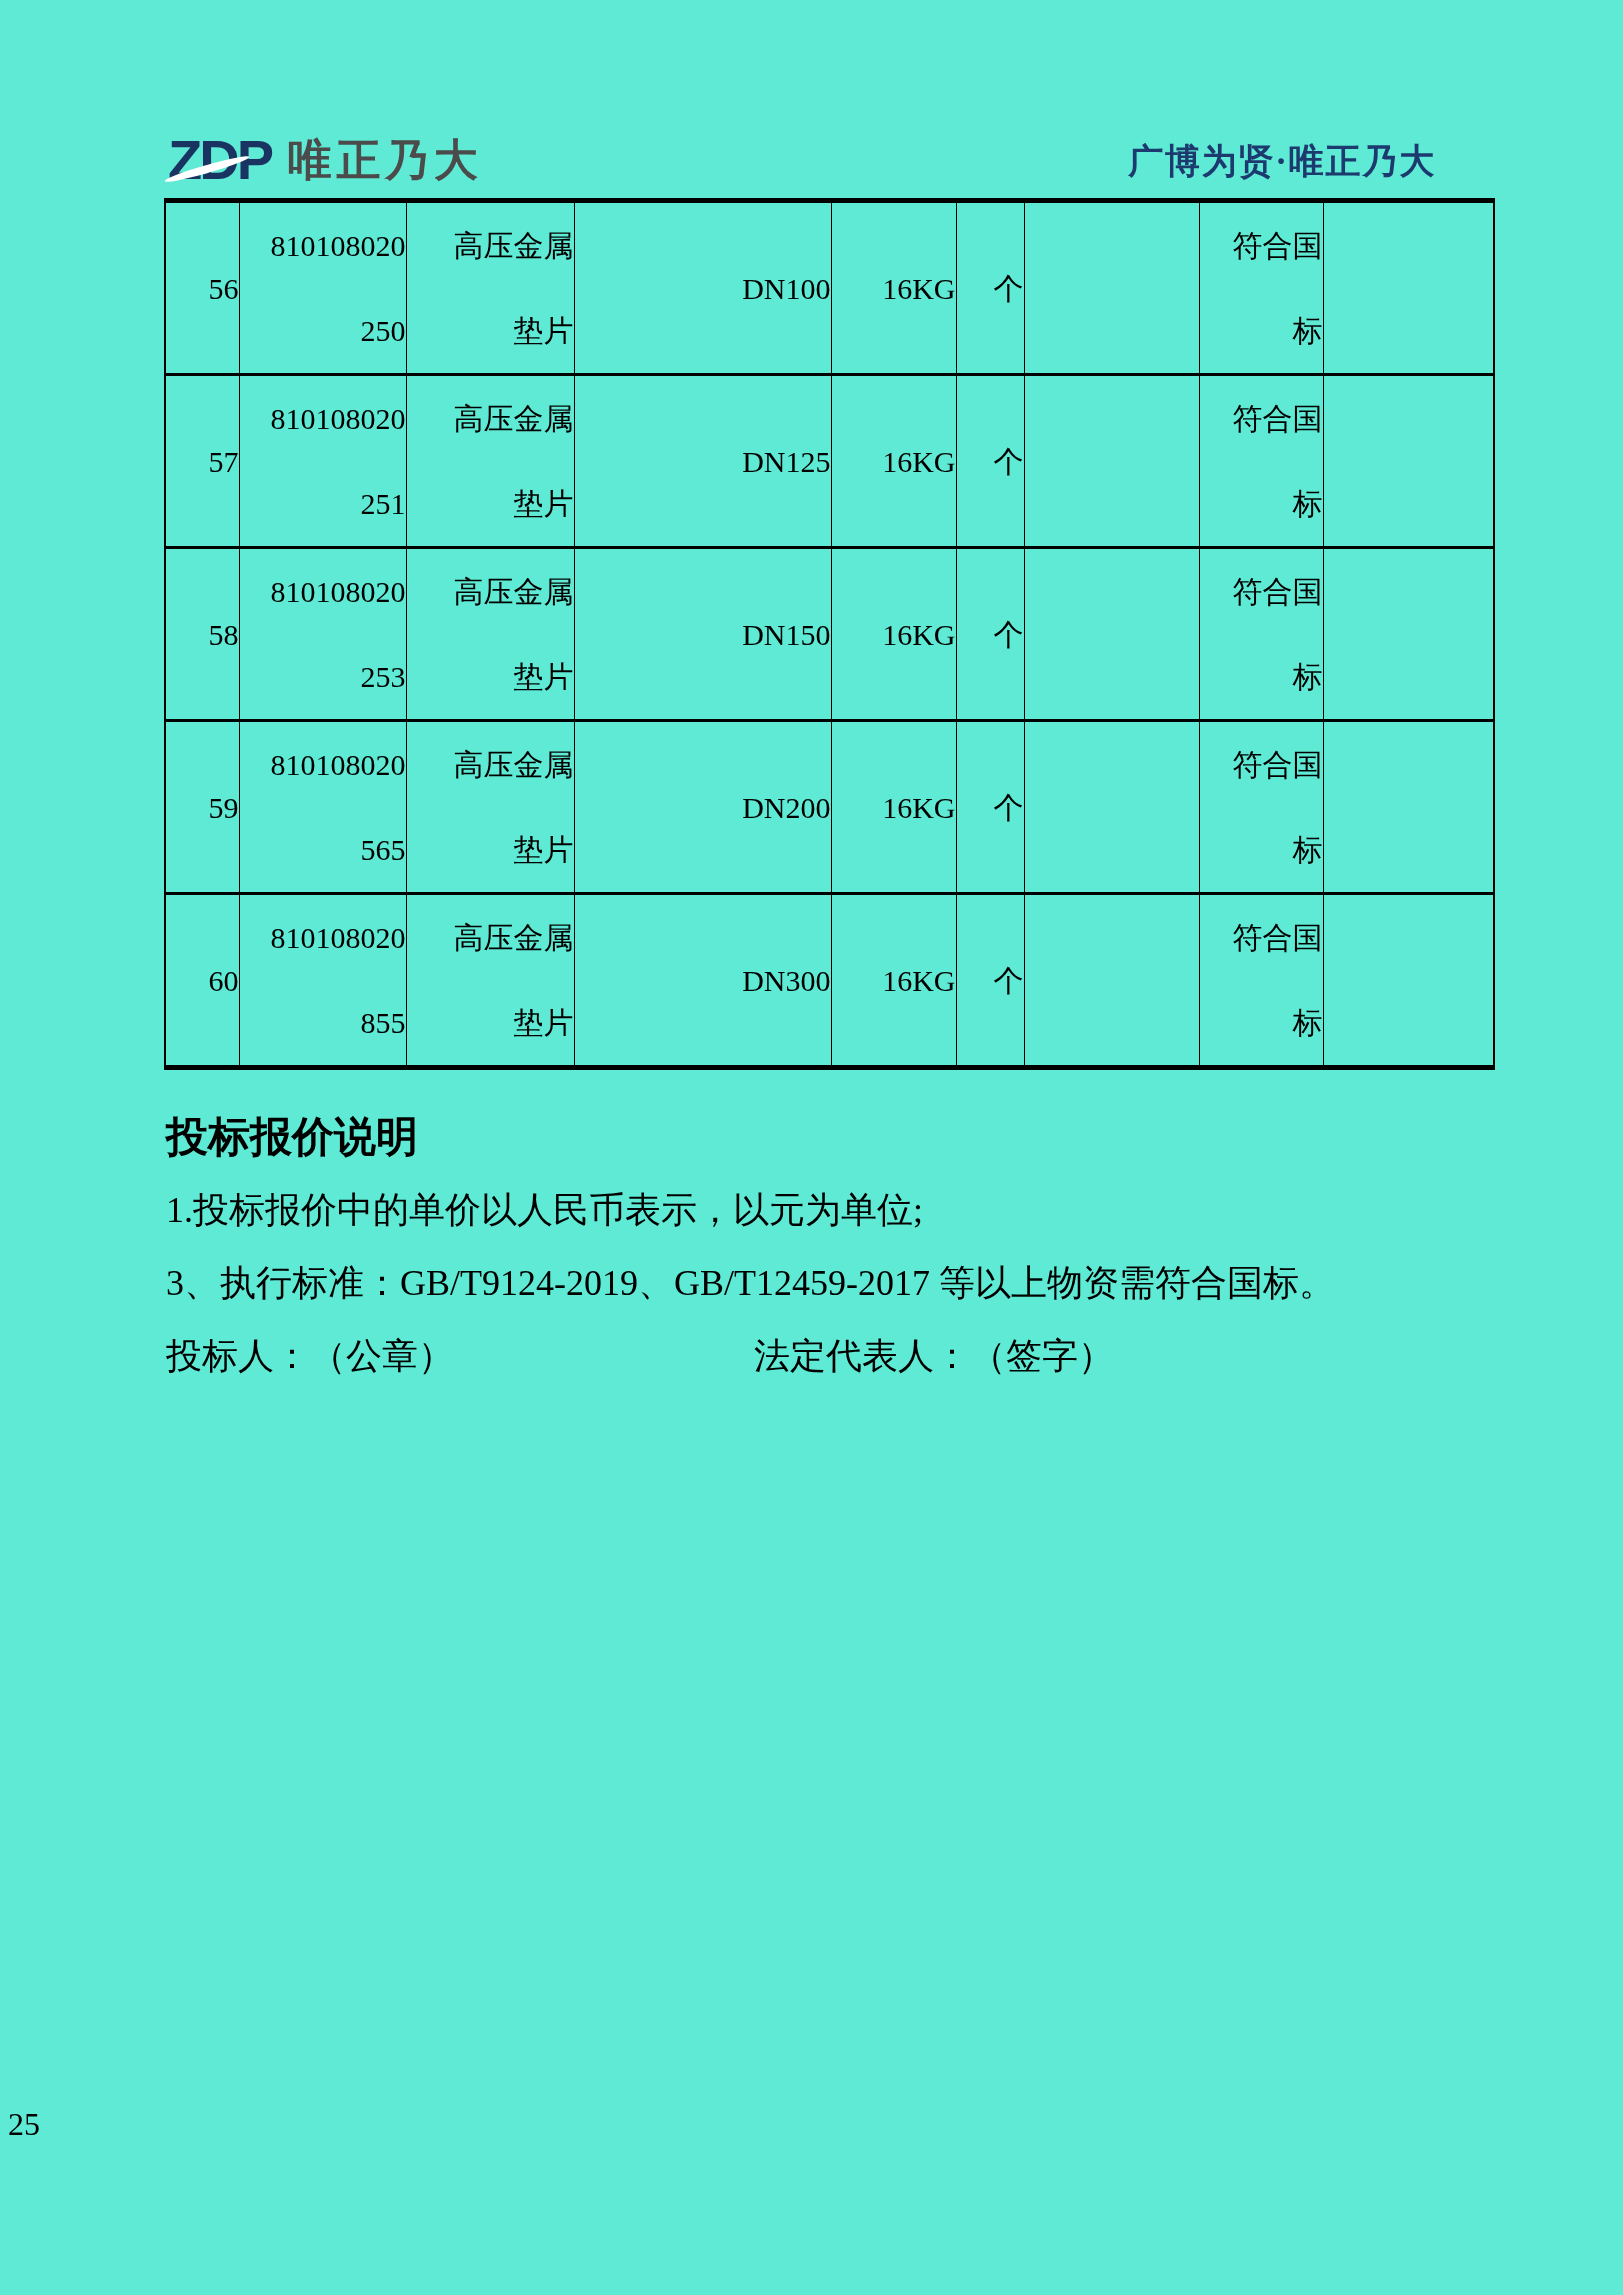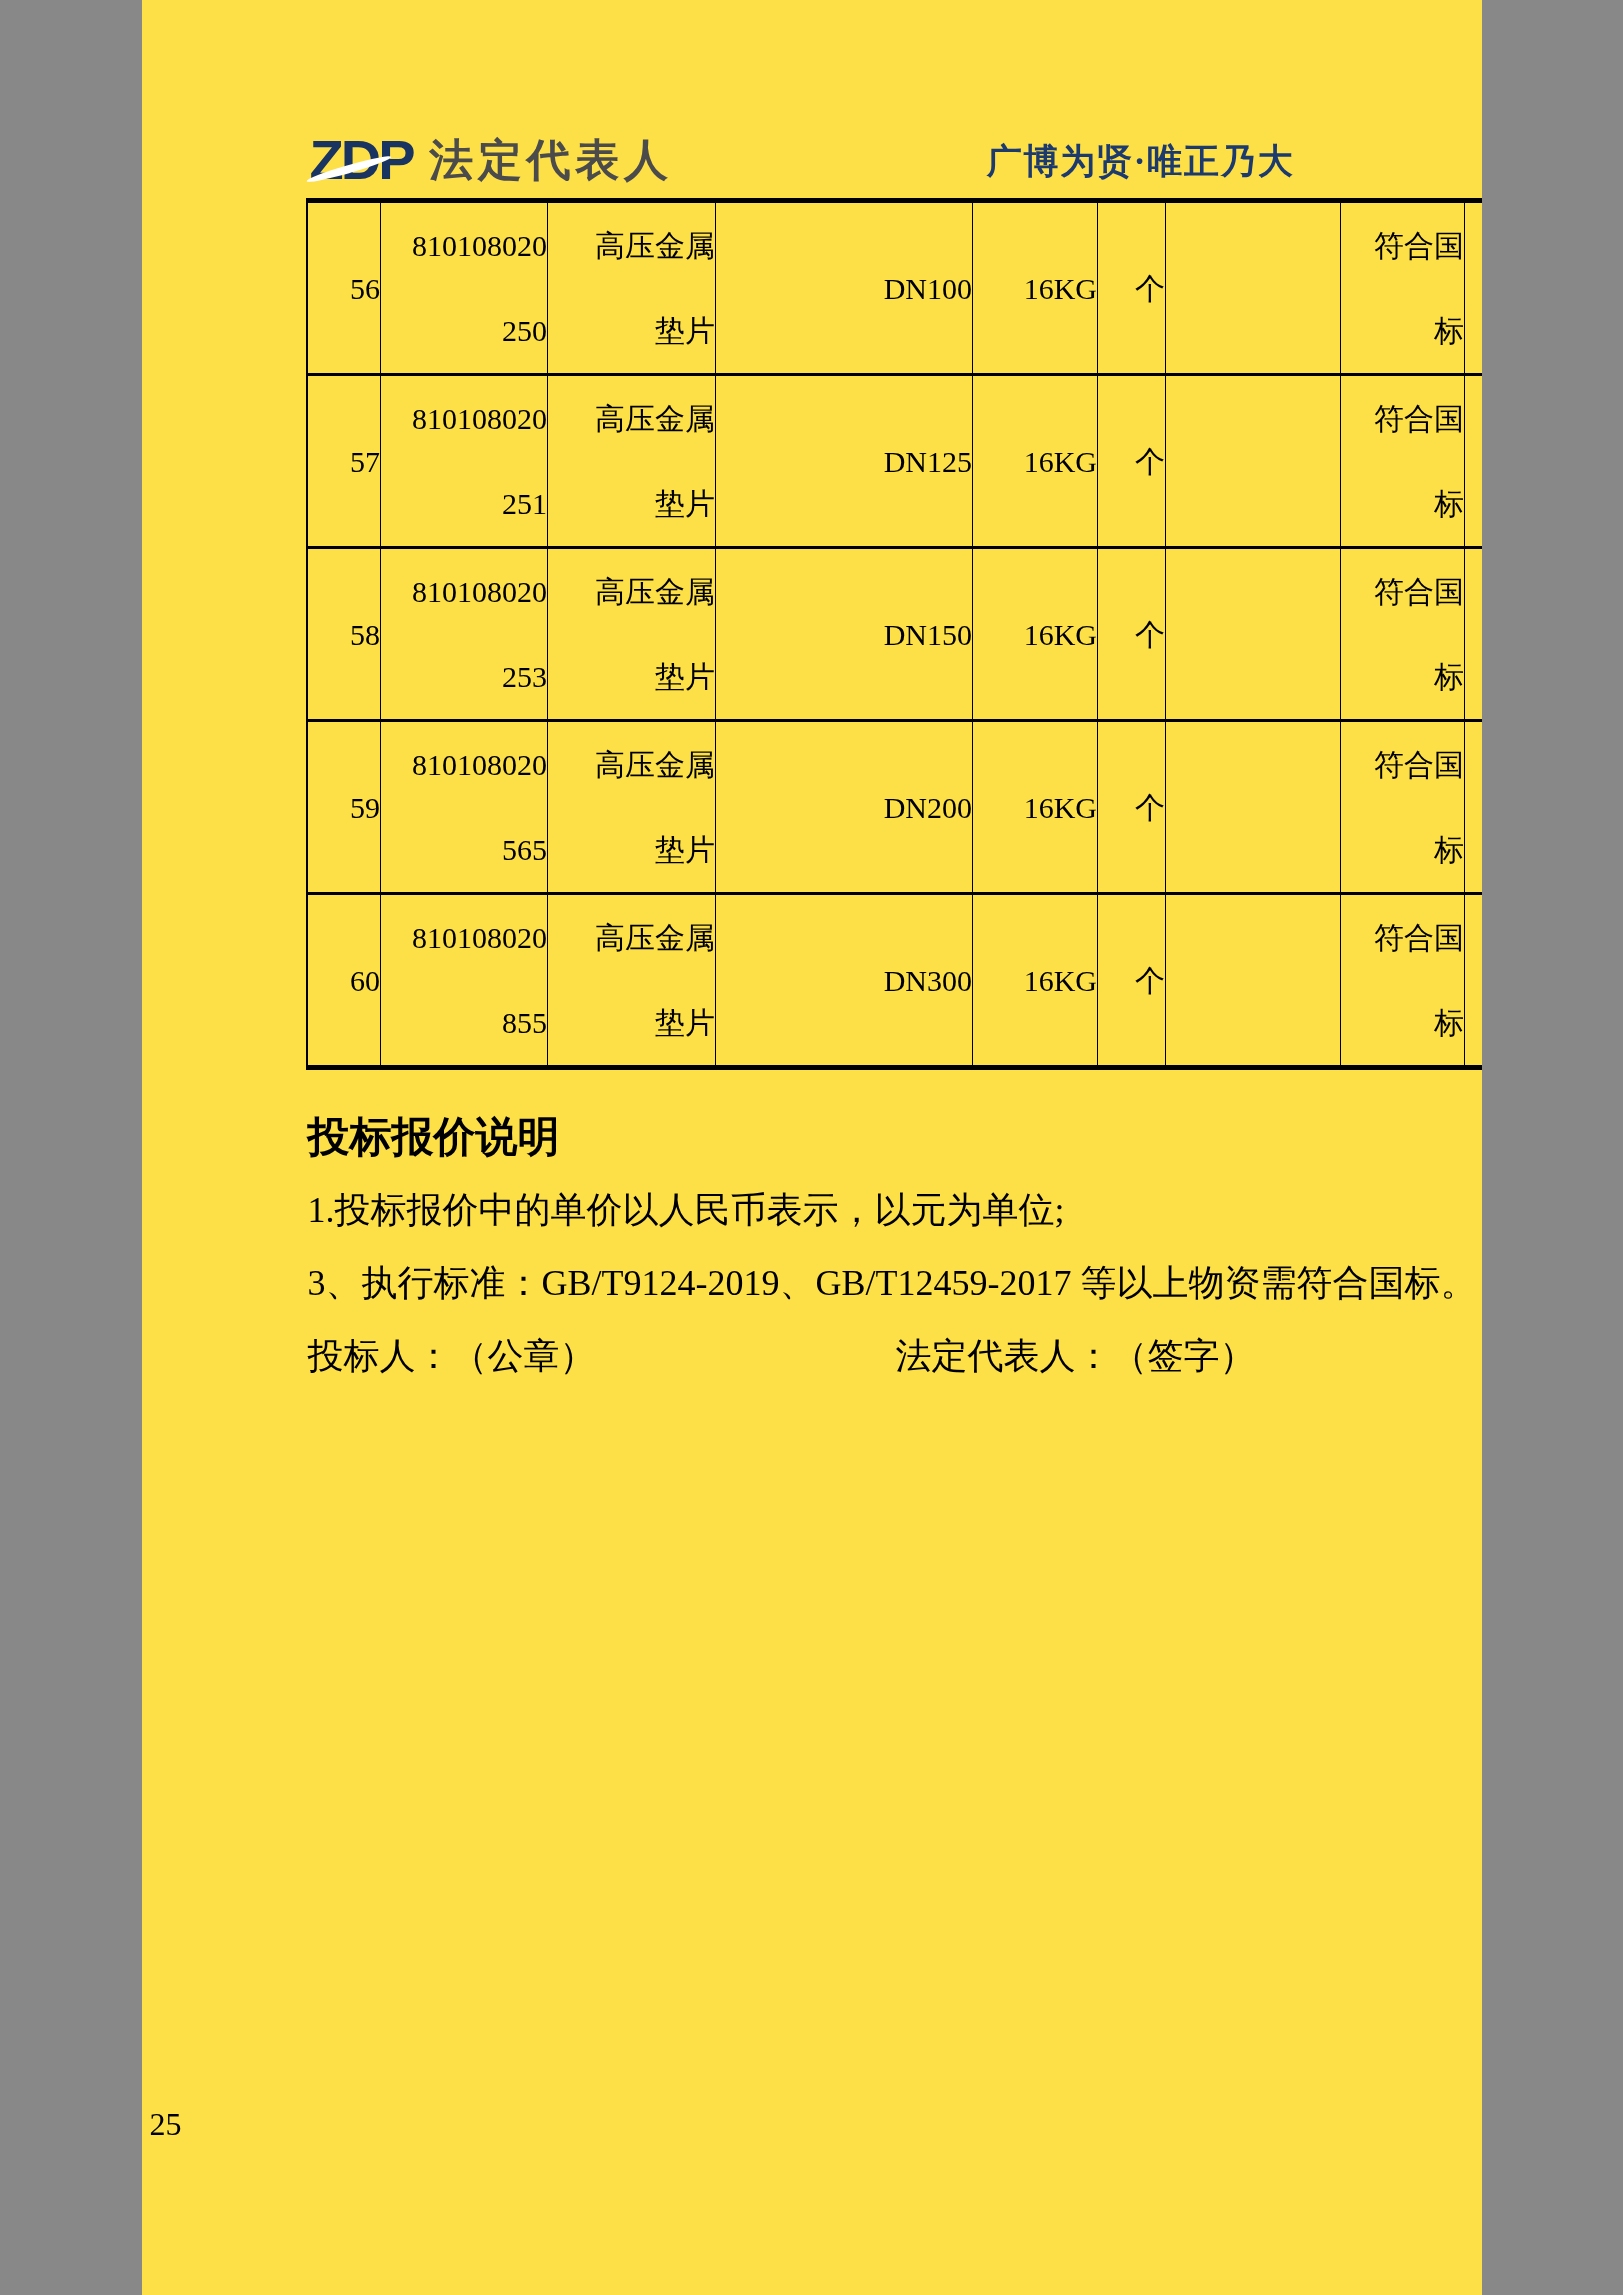--- a/index.html
+++ b/index.html
@@ -1,17 +1,17 @@
 <!DOCTYPE html>
 <html style="font-size:9.4px"><head>
 <meta charset="utf-8">
 <style>
   html,body { margin:0; padding:0; background:#888; }
   .page {
-    position:relative; width:1340px; height:2295px; background:#fde047;
+    position:relative; width:1623px; height:2295px; background:#5eead4;
     font-family:"Liberation Serif","DejaVu Serif",serif; color:#000;
     margin:0 auto; overflow:hidden;
   }
 
   
   .header-logo { position:absolute; left:168px; top:132px; display:flex; align-items:center; gap:16.4px; }
   .logo-zdp {
     position:relative; font-family:"Liberation Sans","DejaVu Sans",sans-serif;
     font-weight:900; font-size:56px; line-height:1; letter-spacing:-2.9px;
   }
@@ -60,21 +60,21 @@
 </head>
 <body>
 
 <div class="page">
 
   <div class="header-logo">
     <div class="logo-zdp" style="color: rgb(26, 52, 98);">
       <span>ZDP</span>
       <span class="logo-swoosh"></span>
     </div>
-    <div class="logo-company" style="color: rgb(75, 75, 75);">法定代表人</div>
+    <div class="logo-company" style="color: rgb(75, 75, 75);">唯正乃大</div>
   </div>
   <div class="slogan" style="color: rgb(28, 58, 110);">广博为贤·唯正乃大</div>
 
   <table class="items">
     <colgroup>
       <col class="c1">
         <col class="c2">
         <col class="c3">
         <col class="c4">
         <col class="c5">

